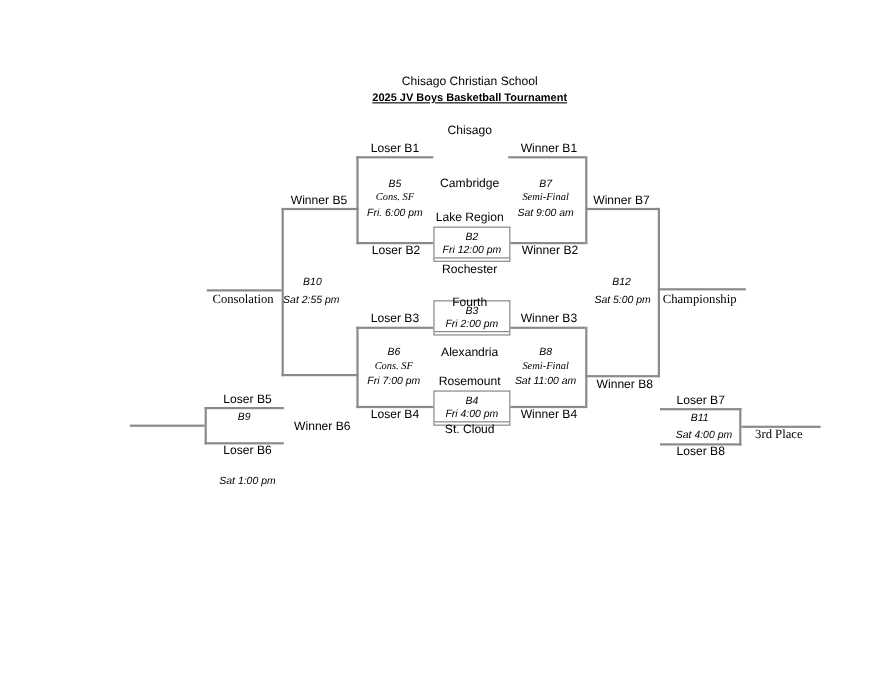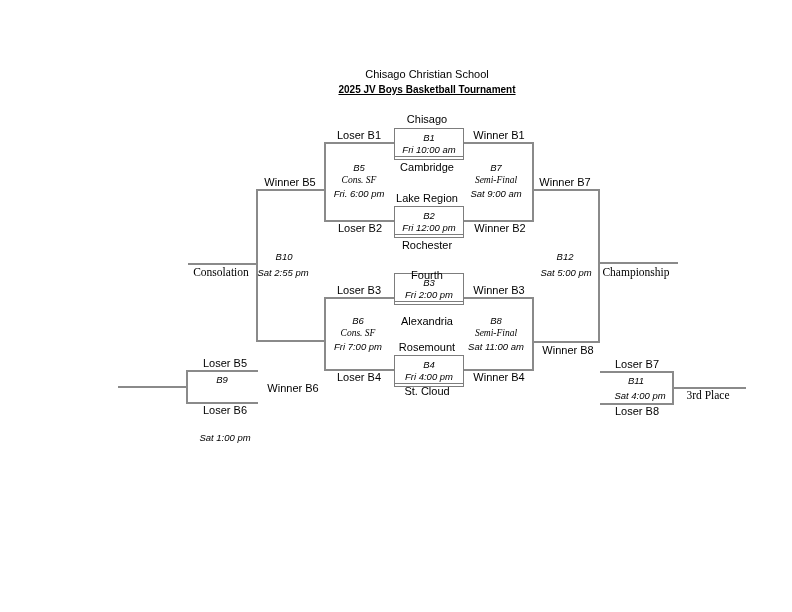--- a/index.html
+++ b/index.html
@@ -54,24 +54,20 @@
   <div class="hline" style="left:186px;top:370px;width:72px;"></div>
   <div class="hline" style="left:186px;top:402px;width:72px;"></div>
   <div class="vline" style="left:186px;top:370px;height:34px;"></div>
   <div class="hline" style="left:118px;top:386px;width:68px;"></div>
 
   <div class="hline" style="left:600px;top:371px;width:74px;"></div>
   <div class="hline" style="left:600px;top:403px;width:74px;"></div>
   <div class="vline" style="left:672px;top:371px;height:34px;"></div>
   <div class="hline" style="left:674px;top:387px;width:72px;"></div>
 
-  <div class="gamebox" style="left:394px;top:128px;">
-    <div class="gid">B1</div>
-    <div class="gtime">Fri  10:00 am</div>
-  </div>
   <div class="gamebox" style="left:394px;top:206px;">
     <div class="gid">B2</div>
     <div class="gtime">Fri 12:00 pm</div>
   </div>
   <div class="gamebox" style="left:394px;top:273px;">
     <div class="gid">B3</div>
     <div class="gtime">Fri 2:00 pm</div>
   </div>
   <div class="gamebox" style="left:394px;top:355px;">
     <div class="gid">B4</div>

